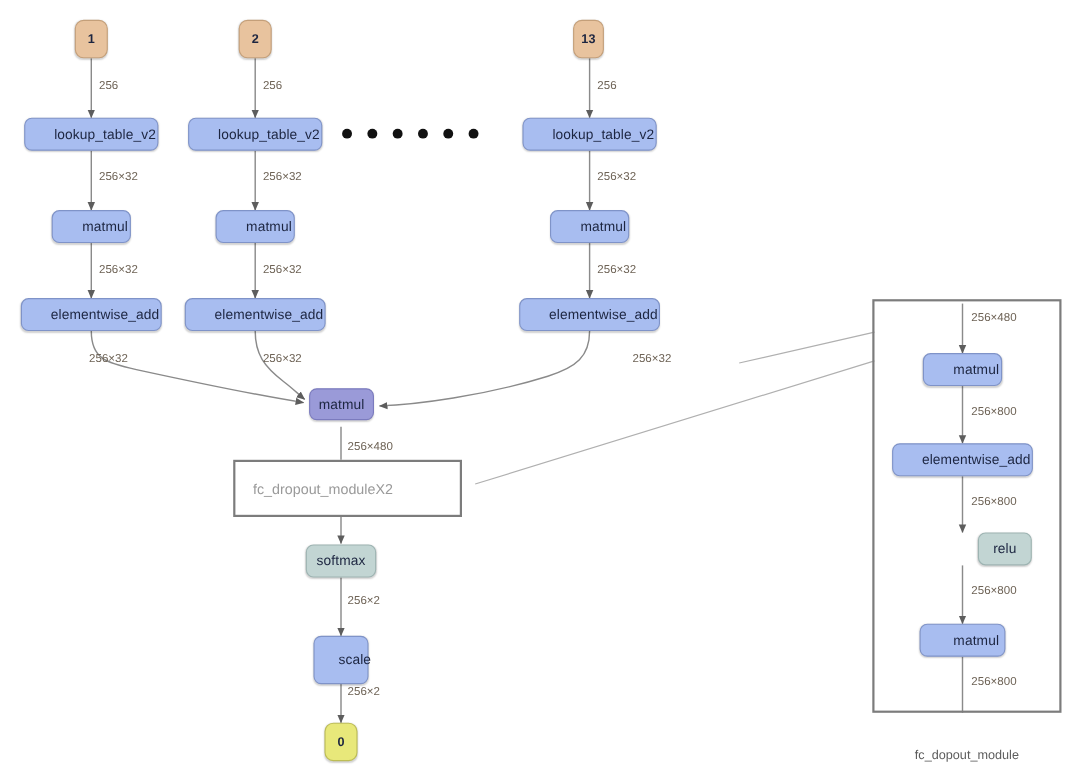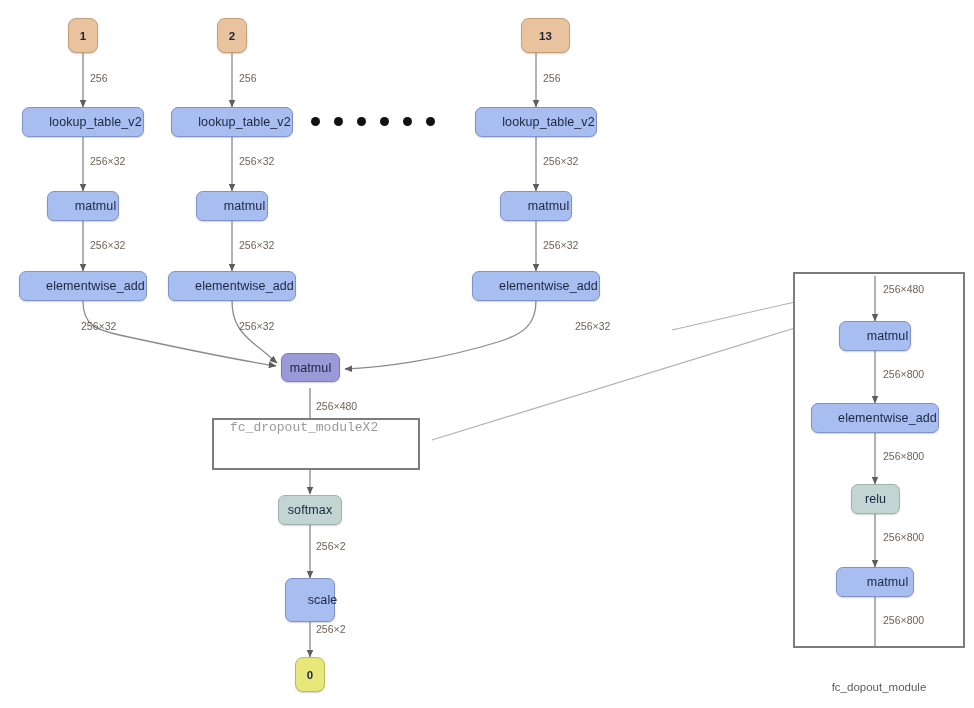--- a/index.html
+++ b/index.html
@@ -60,21 +60,21 @@
   
   .groupbox {
     position: absolute;
     box-sizing: border-box;
     border: 2px solid #7c7c7c;
     background: transparent;
     z-index: 2;
   }
   .groupbox.module-stub {
     display: flex;
-    font-family: Liberation Mono, monospace;
+    align-items: center;
   }
   .module-stub-label {
     font-size: 13px;
     color: #9a9a9a;
     padding-left: 16px;
     white-space: nowrap;
   }
   .panel-caption {
     position: absolute;
     font-size: 11.5px;
@@ -176,21 +176,21 @@
 
   <div class="dots" style="left:311px;top:117px;">
     <span></span>
     <span></span>
     <span></span>
     <span></span>
     <span></span>
     <span></span>
   </div>
 
-  <div class="node input" style="left:521px;top:18px;width:49px;height:35px;">13</div>
+  <div class="node input" style="left:521px;top:18px;width:28px;height:35px;">13</div>
   <div class="elabel" style="left:543px;top:72px;">256</div>
 
   <div class="node op" style="left:475px;top:107px;width:122px;height:30px;">lookup_table_v2</div>
   <div class="elabel" style="left:543px;top:155px;">256×32</div>
 
   <div class="node op" style="left:500px;top:191px;width:72px;height:30px;">matmul</div>
   <div class="elabel" style="left:543px;top:239px;">256×32</div>
 
   <div class="node op" style="left:472px;top:271px;width:128px;height:30px;">elementwise_add</div>
   <div class="elabel" style="left:575px;top:320px;">256×32</div>
@@ -213,21 +213,21 @@
   <div class="groupbox" style="left:793px;top:272px;width:172px;height:376px;"></div>
 
   <div class="elabel" style="left:883px;top:283px;">256×480</div>
 
   <div class="node op" style="left:839px;top:321px;width:72px;height:30px;">matmul</div>
   <div class="elabel" style="left:883px;top:368px;">256×800</div>
 
   <div class="node op" style="left:811px;top:403px;width:128px;height:30px;">elementwise_add</div>
   <div class="elabel" style="left:883px;top:450px;">256×800</div>
 
-  <div class="node act" style="left:851px;top:484px;width:49px;height:30px;">relu</div>
+  <div class="node act" style="left:889px;top:484px;width:49px;height:30px;">relu</div>
   <div class="elabel" style="left:883px;top:531px;">256×800</div>
 
   <div class="node op" style="left:836px;top:567px;width:78px;height:30px;">matmul</div>
   <div class="elabel" style="left:883px;top:614px;">256×800</div>
 
   <div class="panel-caption" style="left:793px;top:653px;width:172px;margin-top:28px;">fc_dopout_module</div>
 
 </div>
 
 </body></html>

